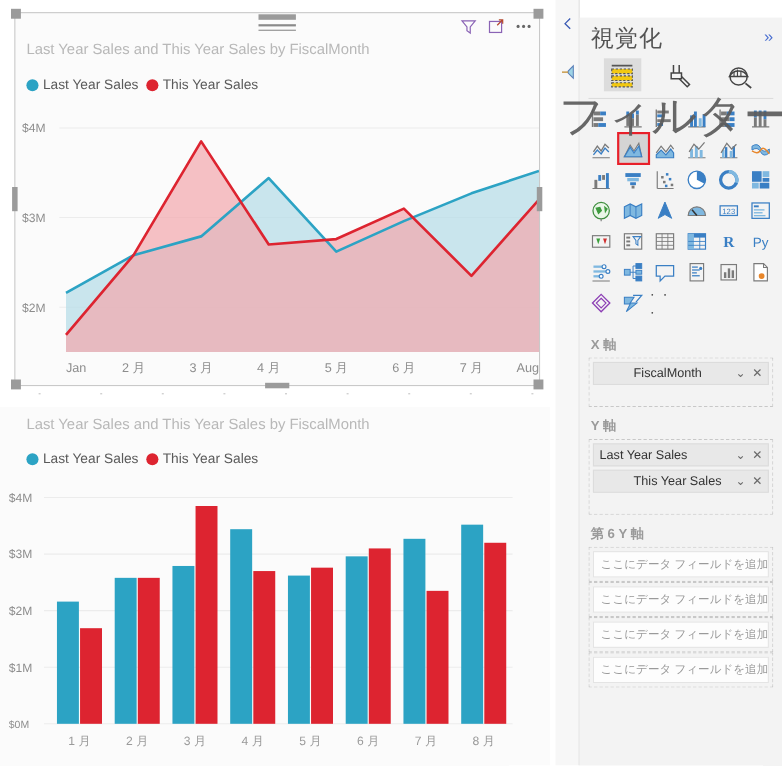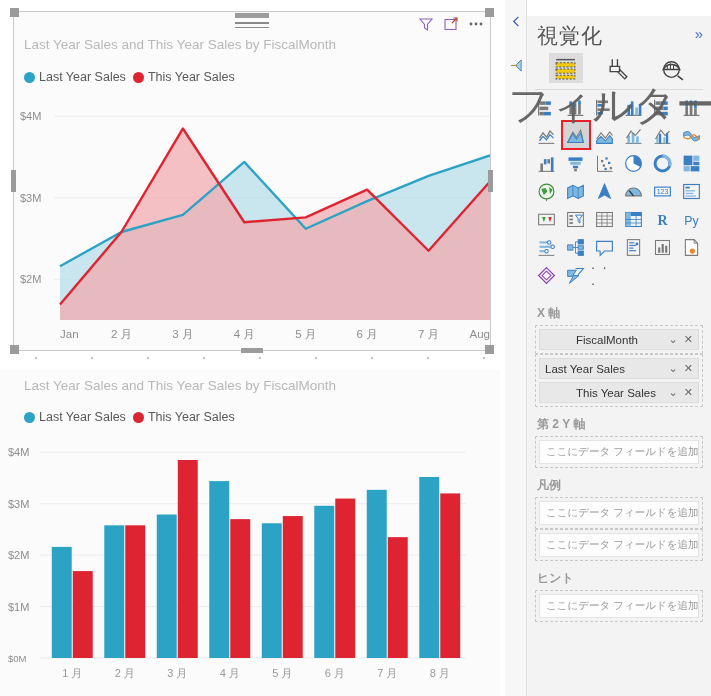--- a/index.html
+++ b/index.html
@@ -108,21 +108,21 @@
   .f-label { font-size: 12px; color: #9a9a9a; margin: 9px 0 3px 2px; font-weight: bold; }
   .f-well {
     border: 1px dashed #c8c8c8; background: #f3f3f3;
     padding: 3px; border-radius: 1px;
   }
   .f-chip {
     display: flex; align-items: center; justify-content: space-between;
     background: #e8e8e8; border: 1px solid #dcdcdc;
     padding: 3px 5px; margin-bottom: 3px; font-size: 11.5px; color: #333;
   }
-  .f-chip:last-child { margin-bottom: 0; padding-left: 36px; }
+  .f-chip:last-child { margin-bottom: 16px; padding-left: 36px; }
   .f-chip .acts { display: flex; gap: 6px; align-items: center; color: #6b6b6b; }
   .f-chip .acts span { cursor: pointer; font-size: 11px; }
   .f-empty {
     background: #fdfdfd; border: 1px solid #e4e4e4;
     padding: 4px 6px; font-size: 10.5px; color: #9a9a9a; white-space: nowrap;
     overflow: hidden;
   }
 
   
   .filter-overlay {
@@ -632,48 +632,47 @@
         <div class="f-label">X 軸</div>
         <div class="f-well">
           <div class="f-chip">
             <span>FiscalMonth</span>
             <span class="acts">
               <span>⌄</span>
               <span>✕</span>
             </span>
           </div>
         </div>
+        <div class="f-label">Y 軸</div>
         <div class="f-well">
           <div class="f-chip">
             <span>Last Year Sales</span>
             <span class="acts">
               <span>⌄</span>
               <span>✕</span>
             </span>
           </div>
           <div class="f-chip">
             <span>This Year Sales</span>
             <span class="acts">
               <span>⌄</span>
               <span>✕</span>
             </span>
           </div>
         </div>
-        <div class="f-label">第 2 Y 軸</div>
+        <div class="f-label">第 6 Y 軸</div>
         <div class="f-well">
           <div class="f-empty">ここにデータ フィールドを追加します</div>
         </div>
-        <div class="f-label">凡例</div>
         <div class="f-well">
           <div class="f-empty">ここにデータ フィールドを追加します</div>
         </div>
         <div class="f-well">
           <div class="f-empty">ここにデータ フィールドを追加します</div>
         </div>
-        <div class="f-label">ヒント</div>
         <div class="f-well">
           <div class="f-empty">ここにデータ フィールドを追加します</div>
         </div>
       </div>
   </div>
 
   <div class="filter-overlay">フィルター</div>
 
 </div>
 

